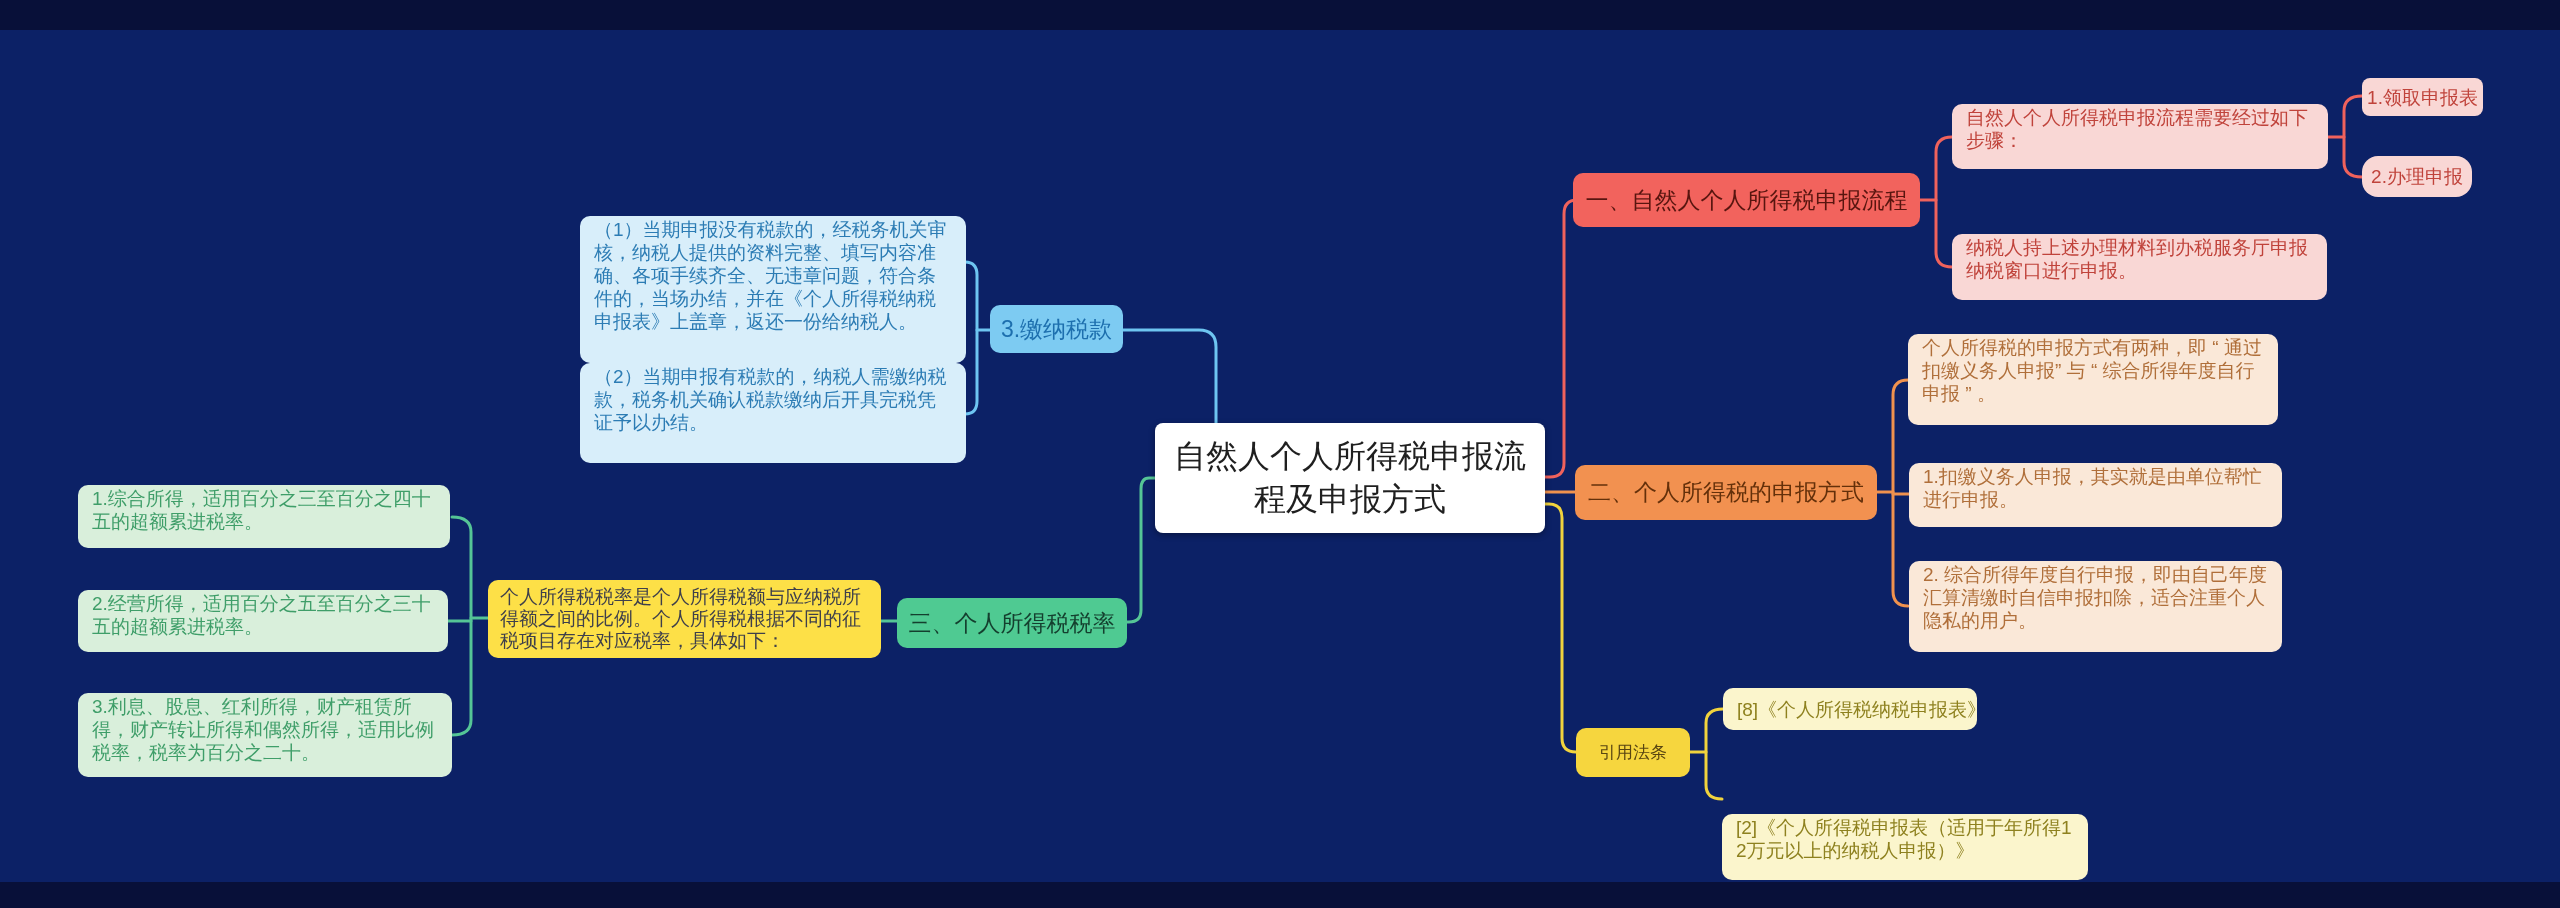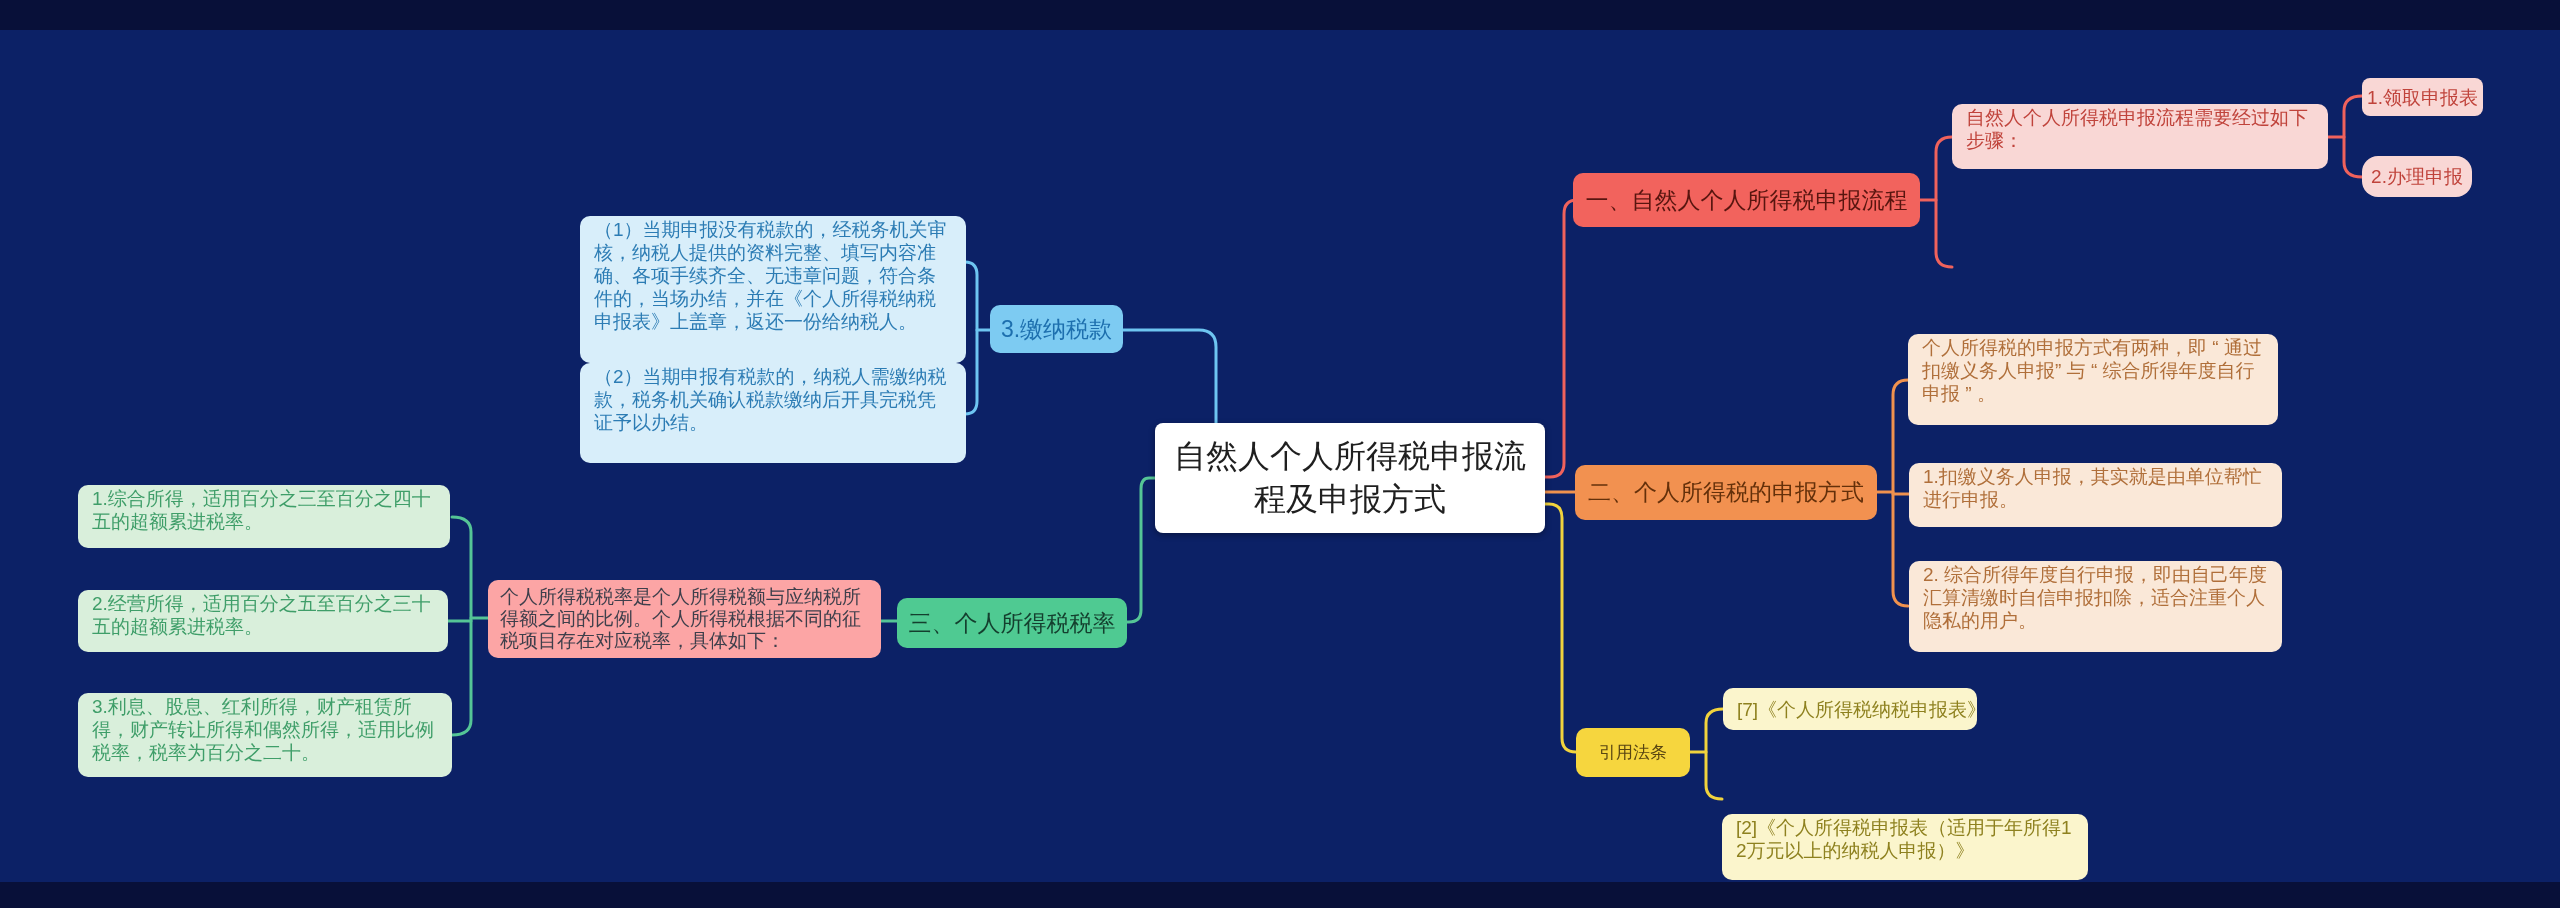--- a/index.html
+++ b/index.html
@@ -32,21 +32,21 @@
   }
 
   
   .pay-main{left:990px;top:305px;width:133px;height:48px;background:#7dcbf2;color:#1d6fae;}
   .blue-sub{background:#d8eefa;color:#2c7cb4;}
   .pay1{left:580px;top:188px;width:386px;min-height:147px;margin-top:28px;}
   .pay2{left:580px;top:363px;width:386px;min-height:100px;}
 
   
   .rate-main{left:897px;top:598px;width:230px;height:50px;background:#4fca92;color:#143f2e;}
-  .rate-desc{left:488px;top:580px;width:393px;min-height:76px;background:#fca5a5;color:#3e3f4b;
+  .rate-desc{left:488px;top:580px;width:393px;min-height:76px;background:#fde047;color:#3e3f4b;
              font-size:19px;line-height:22px;padding:6px 12px;border-radius:10px;text-align:left;}
   .green-sub{background:#d9efdb;color:#3f9e69;}
   .rate1{left:78px;top:485px;width:372px;min-height:63px;}
   .rate2{left:78px;top:590px;width:370px;min-height:62px;}
   .rate3{left:78px;top:693px;width:374px;min-height:84px;}
 
   
   .process-main{left:1573px;top:173px;width:347px;height:54px;background:#f2635d;color:#58150f;}
   .pink-sub{background:#f9d7d5;color:#c0433b;}
   .steps-intro{left:1952px;top:104px;width:376px;min-height:65px;}
@@ -123,22 +123,23 @@
   <div class="node main rate-main">三、个人所得税税率</div>
   <div class="node rate-desc">个人所得税税率是个人所得税额与应纳税所得额之间的比例。个人所得税根据不同的征税项目存在对应税率，具体如下：</div>
   <div class="node sub green-sub rate1">1.综合所得，适用百分之三至百分之四十五的超额累进税率。</div>
   <div class="node sub green-sub rate2">2.经营所得，适用百分之五至百分之三十五的超额累进税率。</div>
   <div class="node sub green-sub rate3">3.利息、股息、红利所得，财产租赁所得，财产转让所得和偶然所得，适用比例税率，税率为百分之二十。</div>
 
   <div class="node main process-main">一、自然人个人所得税申报流程</div>
   <div class="node sub pink-sub steps-intro">自然人个人所得税申报流程需要经过如下步骤：</div>
   <div class="node sub pink-sub step1">1.领取申报表</div>
   <div class="node sub pink-sub step2">2.办理申报</div>
+  <div class="node sub pink-sub window-box">纳税人持上述办理材料到办税服务厅申报纳税窗口进行申报。</div>
 
   <div class="node main method-main">二、个人所得税的申报方式</div>
   <div class="node sub cream-sub method-desc">个人所得税的申报方式有两种，即 “ 通过扣缴义务人申报” 与 “ 综合所得年度自行申报 ” 。</div>
   <div class="node sub cream-sub method1">1.扣缴义务人申报，其实就是由单位帮忙进行申报。</div>
   <div class="node sub cream-sub method2">2. 综合所得年度自行申报，即由自己年度汇算清缴时自信申报扣除，适合注重个人隐私的用户。</div>
 
   <div class="node main law-main">引用法条</div>
-  <div class="node sub yellow-sub law1">[7]《个人所得税纳税申报表》</div>
+  <div class="node sub yellow-sub law1">[8]《个人所得税纳税申报表》</div>
   <div class="node sub yellow-sub law2">[2]《个人所得税申报表（适用于年所得12万元以上的纳税人申报）》</div>
 </div>
 
 </body></html>

